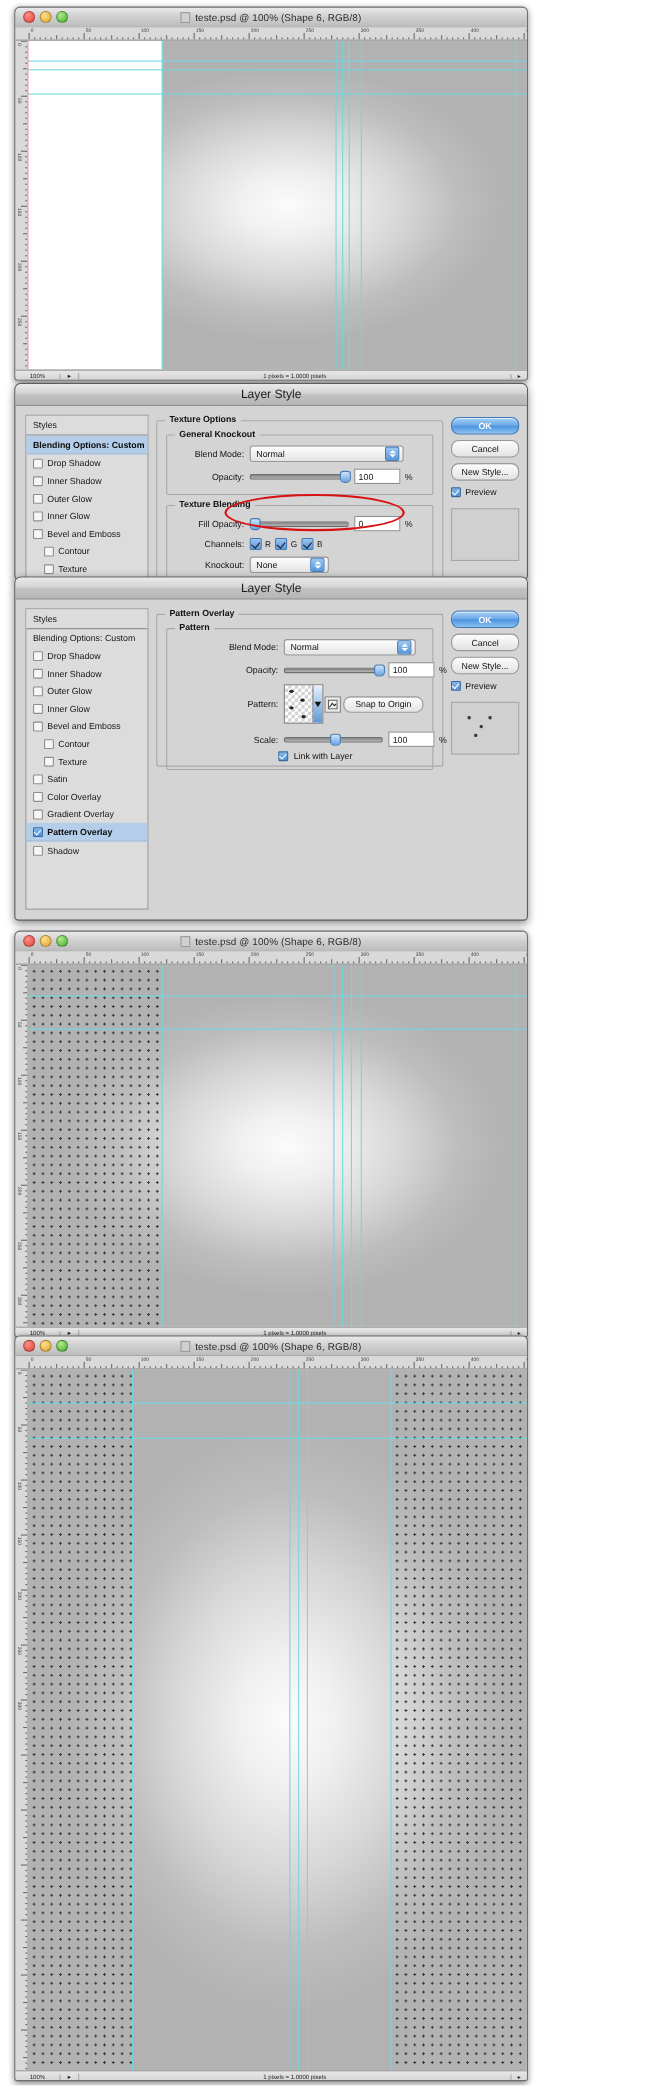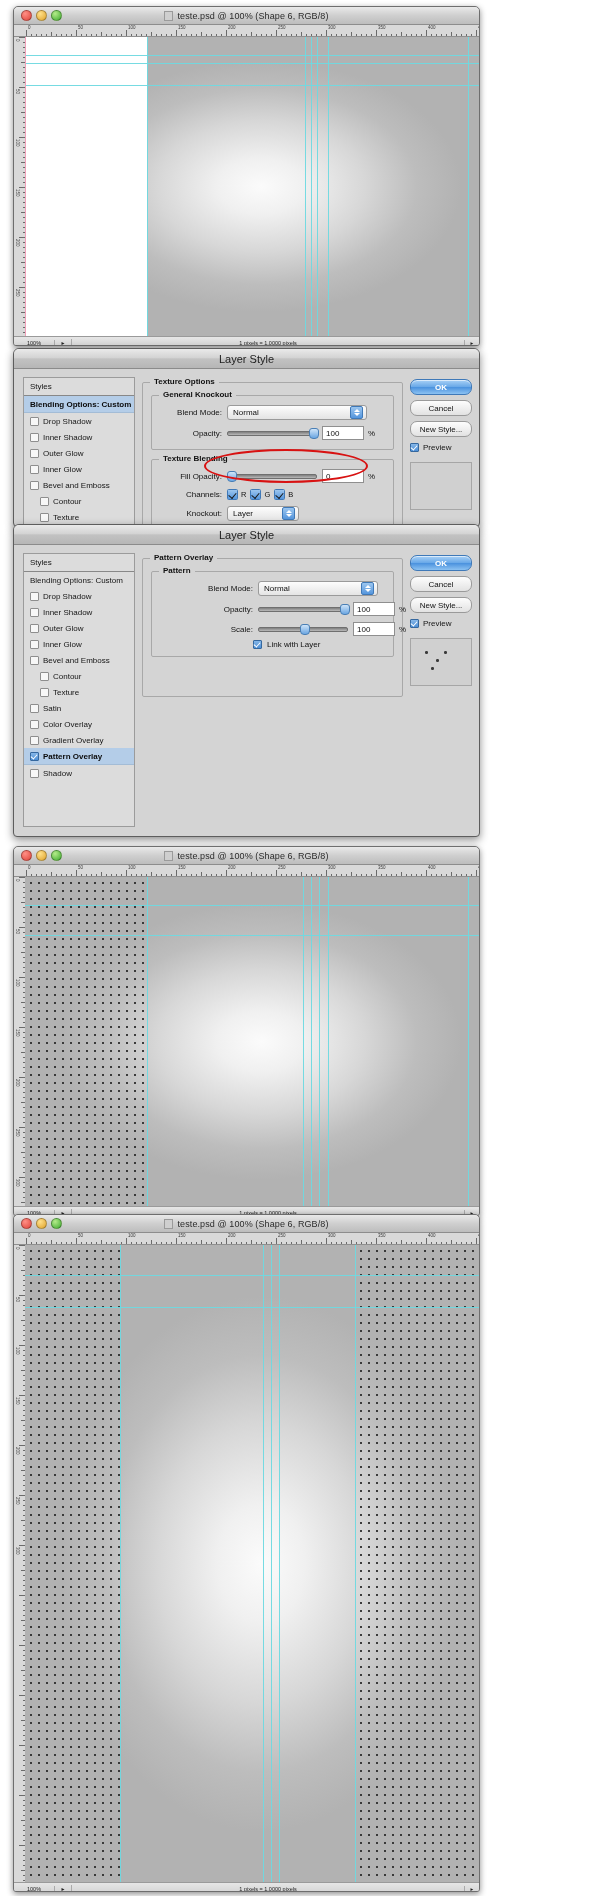--- a/index.html
+++ b/index.html
@@ -511,21 +511,21 @@
               </span>
               <span class="ch">
                 <span class="cbig"></span>
                 <span>B</span>
               </span>
             </div>
           </div>
           <div class="row">
             <span class="rlabel-t">Knockout:</span>
             <div class="select" style="width:62px;">
-              <span class="val">Layer</span>
+              <span class="val">None</span>
               <span class="stepper">
                   <i class="up"></i>
                   <i class="dn"></i>
                 </span>
             </div>
           </div>
 
         </div>
       </div>
     </div>
@@ -625,20 +625,41 @@
           <div class="row">
             <span class="rlabel-t">Opacity:</span>
             <div class="slider" style="width:90px;flex:none;">
               <div class="track"></div>
                 <div class="knob" style="left:82px;"></div>
             </div>
             <div class="numbox">100</div>
             <span class="pct">%</span>
           </div>
 
+          <div class="row" style="align-items:center;margin-bottom:7px;">
+            <span class="rlabel-t">Pattern:</span>
+            <div class="pat-swatch">
+              <span class="pd" style="left:4px;top:4px;"></span>
+              <span class="pd" style="left:14px;top:12px;"></span>
+              <span class="pd" style="left:4px;top:19px;"></span>
+              <span class="pd" style="left:15px;top:27px;"></span>
+              <div class="pat-arrow">
+                  <i></i>
+                </div>
+            </div>
+            <span style="width:6px;"></span>
+            <div class="newpat-btn">
+              <svg width="9" height="9" viewBox="0 0 9 9" aria-hidden="true">
+                <rect x="0.5" y="0.5" width="8" height="8" fill="#f2f2f2" stroke="#555"></rect>
+                <path d="M1.5 7 L4 3.5 L6 5.5 L7.5 4" stroke="#333" fill="none" stroke-width="1"></path>
+              </svg>
+            </div>
+            <span style="width:6px;"></span>
+            <div class="snap-btn">Snap to Origin</div>
+          </div>
 
           <div class="row" style="margin-bottom:4px;">
             <span class="rlabel-t">Scale:</span>
             <div class="slider" style="width:90px;flex:none;">
               <div class="track"></div>
                 <div class="knob" style="left:42px;"></div>
             </div>
             <div class="numbox">100</div>
             <span class="pct">%</span>
           </div>

